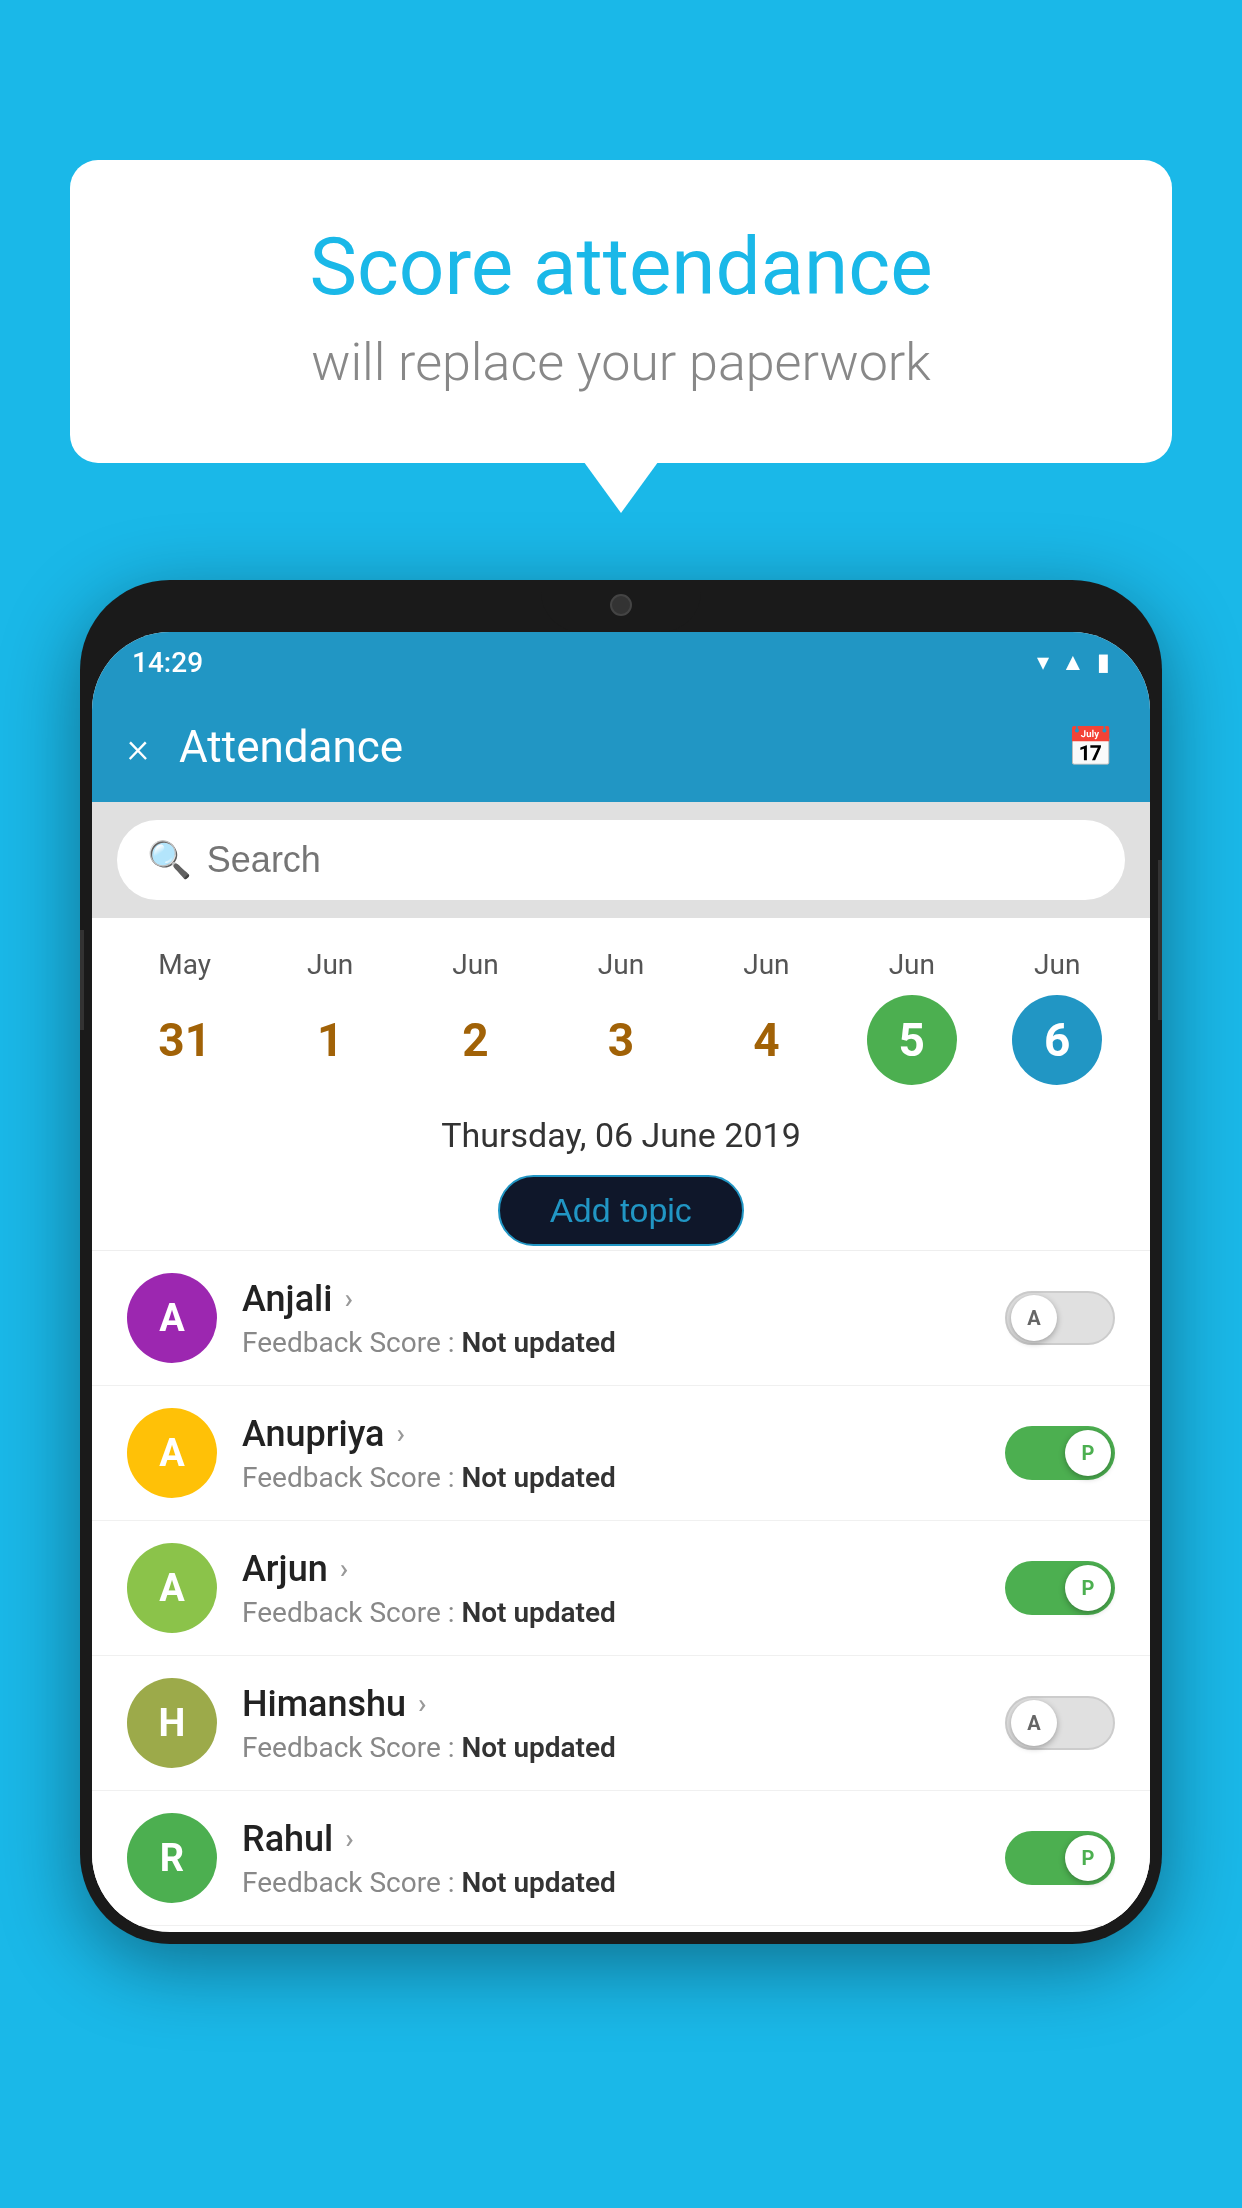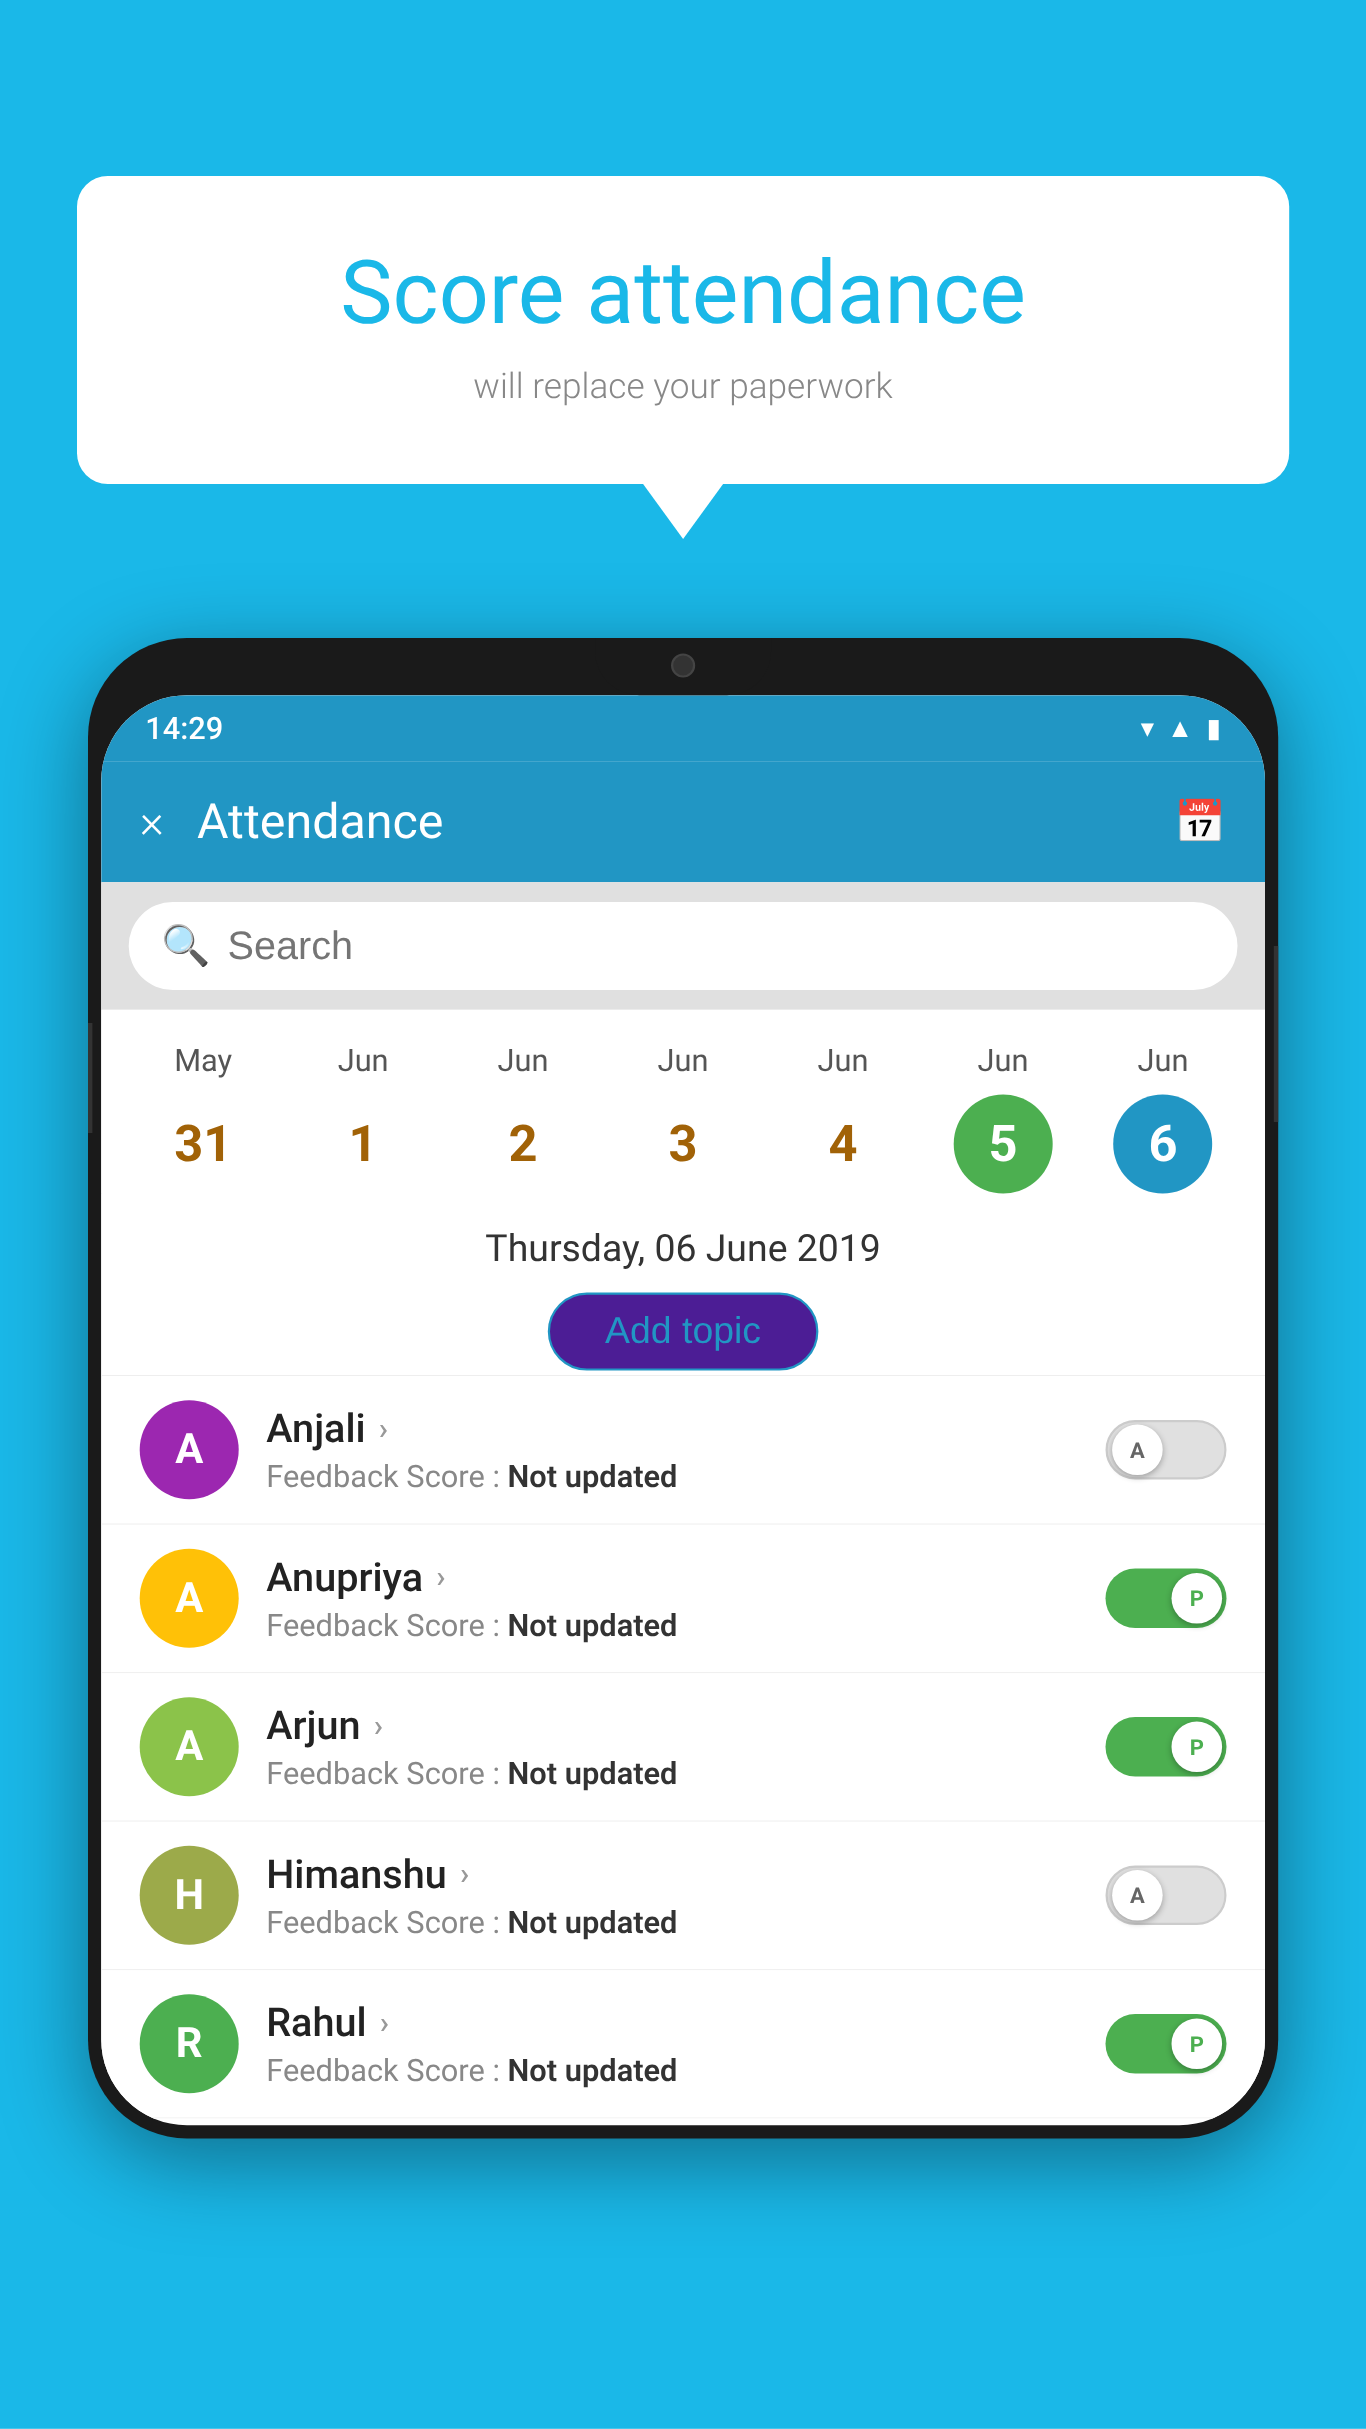--- a/index.html
+++ b/index.html
@@ -26,21 +26,21 @@
       text-align: center;
       position: relative;
     }
     .speech-bubble-title {
       font-size: 80px;
       color: #1ab8e8;
       font-weight: 400;
       margin-bottom: 18px;
     }
     .speech-bubble-subtitle {
-      font-size: 32px;
+      font-size: 52px;
       color: #888;
       font-weight: 300;
     }
     .speech-bubble-arrow {
       position: absolute;
       bottom: -50px;
       left: 50%;
       transform: translateX(-50%);
       width: 0;
       height: 0;
@@ -221,21 +221,21 @@
       font-size: 34px;
       color: #333;
       margin-bottom: 20px;
     }
     .add-topic-btn {
       border: 2px solid #2196c4;
       border-radius: 50px;
       padding: 14px 50px;
       color: #2196c4;
       font-size: 34px;
-      background: #4c1d95;
+      background: #0f172a;
       cursor: pointer;
       display: inline-block;
     }
     .avg-feedback {
       margin-top: 18px;
       font-size: 30px;
       color: #888;
     }
     .avg-feedback-bold {
       font-weight: 700;

